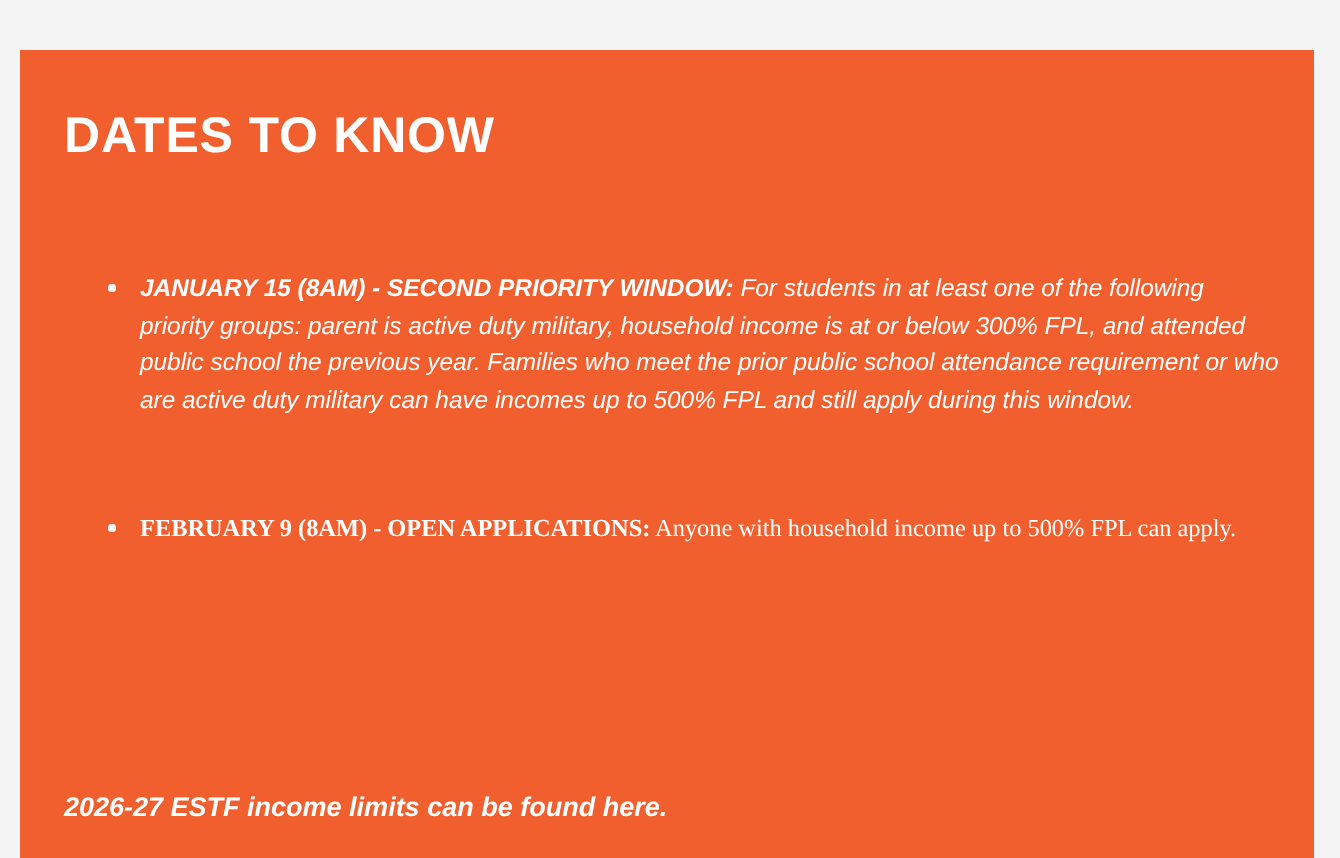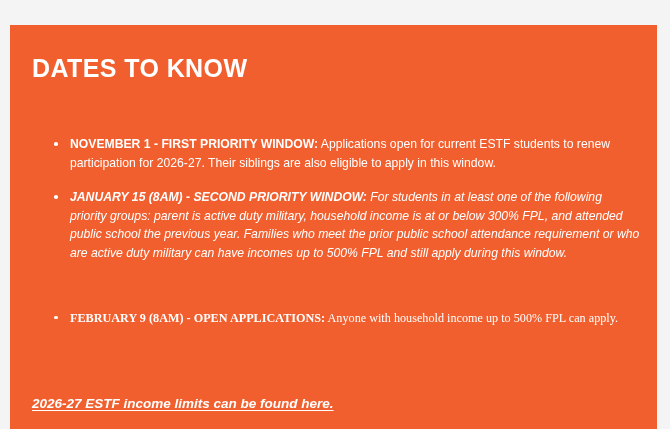--- a/index.html
+++ b/index.html
@@ -77,38 +77,33 @@
   }
   #income-link {
     position: absolute;
     left: 22px;
     top: 370px;
     color: #ffffff;
     font-size: 13.5px;
     line-height: 18px;
     font-weight: bold;
     font-style: italic;
-    text-decoration: underline;
     text-underline-offset: 2px;
     cursor: pointer;
   }
 </style>
 </head>
 <body>
 
 <div id="panel">
 
   <div id="panel-title">DATES TO KNOW</div>
 
   <ul id="bullet-list">
 
-    <li class="bullet-item">
-      <span class="bullet-dot"></span>
-      <span class="lead">NOVEMBER 1 - FIRST PRIORITY WINDOW:</span><span class="rest"> Applications open for current ESTF students to renew participation for 2026-27. Their siblings are also eligible to apply in this window.</span>
-    </li>
 
     <li class="bullet-item spaced">
       <span class="bullet-dot"></span>
       <span class="lead">JANUARY 15 (8AM) - SECOND PRIORITY WINDOW:</span><span class="rest"> For students in at least one of the following priority groups: parent is active duty military, household income is at or below 300% FPL, and attended public school the previous year. Families who meet the prior public school attendance requirement or who are active duty military can have incomes up to 500% FPL and still apply during this window.</span>
     </li>
 
     <li class="bullet-item">
       <span class="bullet-dot"></span>
       <span class="lead">FEBRUARY 9 (8AM) - OPEN APPLICATIONS:</span><span class="rest"> Anyone with household income up to 500% FPL can apply.</span>
     </li>

